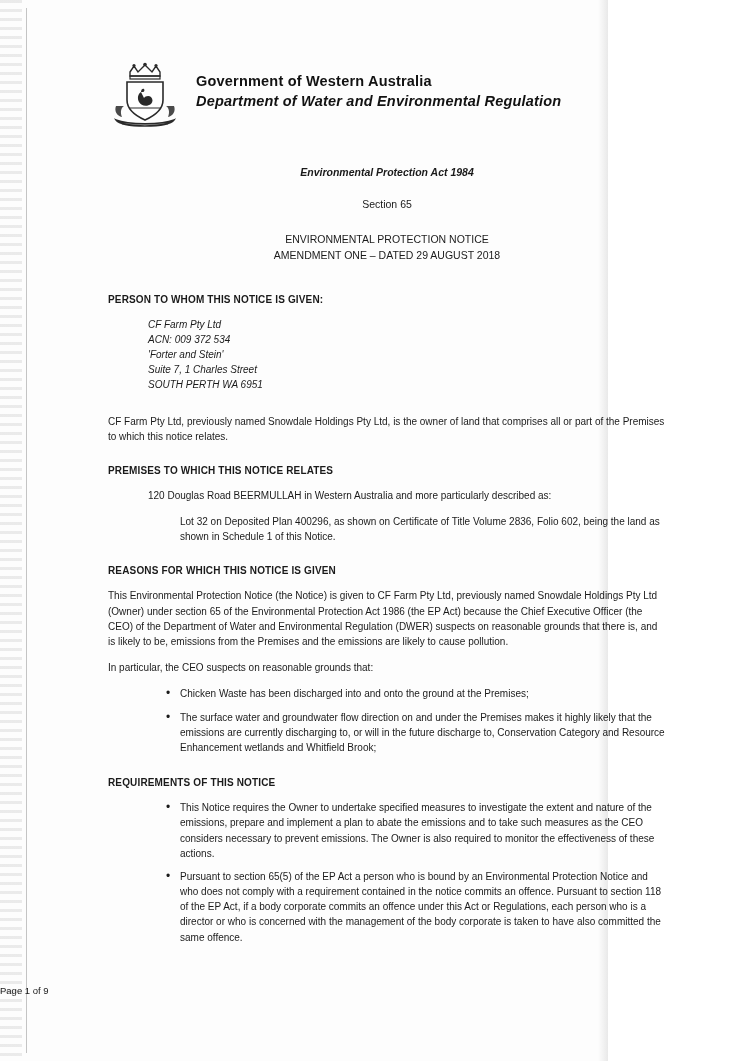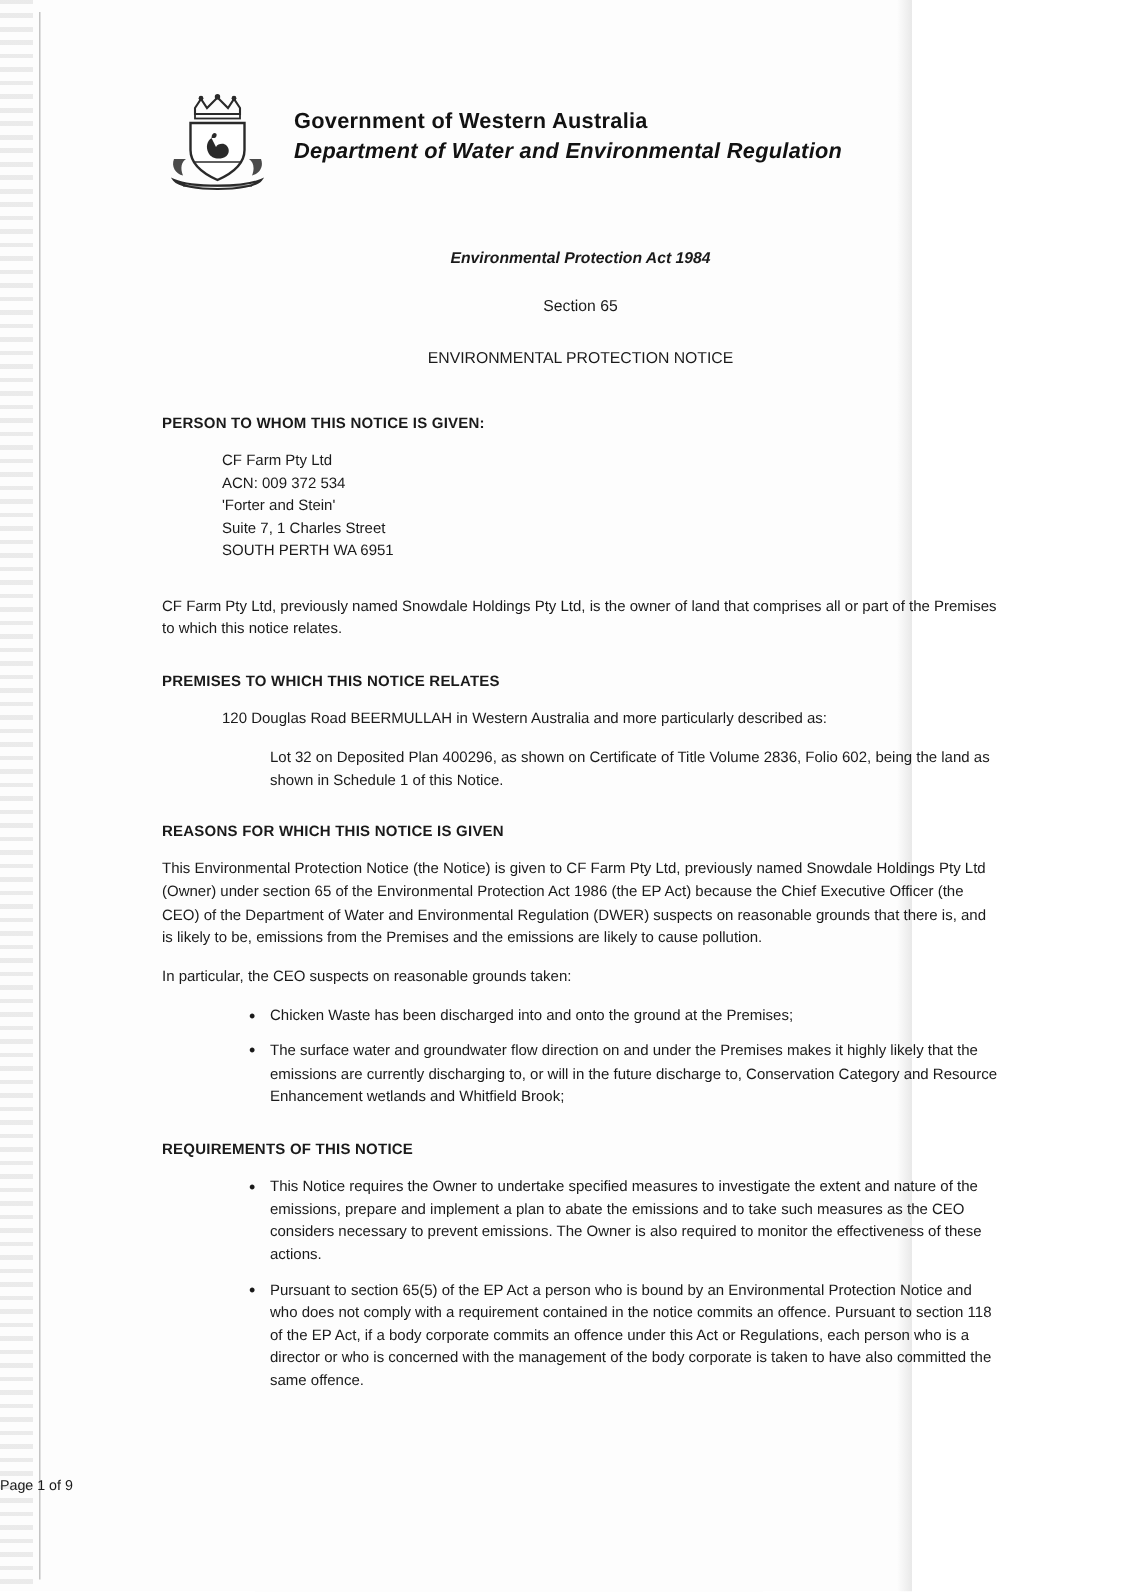--- a/index.html
+++ b/index.html
@@ -120,20 +120,21 @@
     line-height: 1.52;
     margin: 0 0 11px 0;
     text-align: left;
   }
   .indent-1 { margin-left: 40px; }
   .indent-2 { margin-left: 72px; }
   .addr-line {
     font-size: 10px;
     line-height: 1.5;
     margin: 0;
+    font-style: italic;
   }
   .addr-block { margin: 0 0 22px 40px; }
   .gap-10 { height: 10px; }
   ul.bullets {
     margin: 0 0 12px 0;
     padding-left: 58px;
     list-style: none;
   }
   ul.bullets > li {
     position: relative;
@@ -198,20 +199,21 @@
         <div class="gov-line1">Government of Western Australia</div>
         <div class="gov-line2">Department of Water and Environmental Regulation</div>
       </div>
     </div>
 
     <div class="center-block">
       <div class="act-line">Environmental Protection Act 1984</div>
       <div class="section-line">Section 65</div>
       <div class="notice-title">
         <div>ENVIRONMENTAL PROTECTION NOTICE</div>
+        <div>AMENDMENT ONE – DATED 29 AUGUST 2018</div>
       </div>
     </div>
 
     <div class="h-left">PERSON TO WHOM THIS NOTICE IS GIVEN:</div>
     <div class="addr-block">
       <p class="addr-line">CF Farm Pty Ltd</p>
       <p class="addr-line">ACN: 009 372 534</p>
       <p class="addr-line">'Forter and Stein'</p>
       <p class="addr-line">Suite 7, 1 Charles Street</p>
       <p class="addr-line">SOUTH PERTH  WA  6951</p>
@@ -222,21 +224,21 @@
     <div class="gap-10"></div>
 
     <div class="h-left">PREMISES TO WHICH THIS NOTICE RELATES</div>
     <p class="indent-1">120 Douglas Road BEERMULLAH in Western Australia and more particularly described as:</p>
     <p class="indent-2">Lot 32 on Deposited Plan 400296, as shown on Certificate of Title Volume 2836, Folio 602, being the land as shown in Schedule 1 of this Notice.</p>
 
     <div class="gap-10"></div>
 
     <div class="h-left">REASONS FOR WHICH THIS NOTICE IS GIVEN</div>
     <p>This Environmental Protection Notice (the Notice) is given to CF Farm Pty Ltd, previously named Snowdale Holdings Pty Ltd (Owner) under section 65 of the Environmental Protection Act 1986 (the EP Act) because the Chief Executive Officer (the CEO) of the Department of Water and Environmental Regulation (DWER) suspects on reasonable grounds that there is, and is likely to be, emissions from the Premises and the emissions are likely to cause pollution.</p>
-    <p>In particular, the CEO suspects on reasonable grounds taken:</p>
+    <p>In particular, the CEO suspects on reasonable grounds that:</p>
     <ul class="bullets">
       <li>Chicken Waste has been discharged into and onto the ground at the Premises;</li>
       <li>The surface water and groundwater flow direction on and under the Premises makes it highly likely that the emissions are currently discharging to, or will in the future discharge to, Conservation Category and Resource Enhancement wetlands and Whitfield Brook;</li>
     </ul>
 
     <div class="gap-10"></div>
 
     <div class="h-left">REQUIREMENTS OF THIS NOTICE</div>
     <ul class="bullets req-list">
       <li>This Notice requires the Owner to undertake specified measures to investigate the extent and nature of the emissions, prepare and implement a plan to abate the emissions and to take such measures as the CEO considers necessary to prevent emissions.  The Owner is also required to monitor the effectiveness of these actions.</li>

